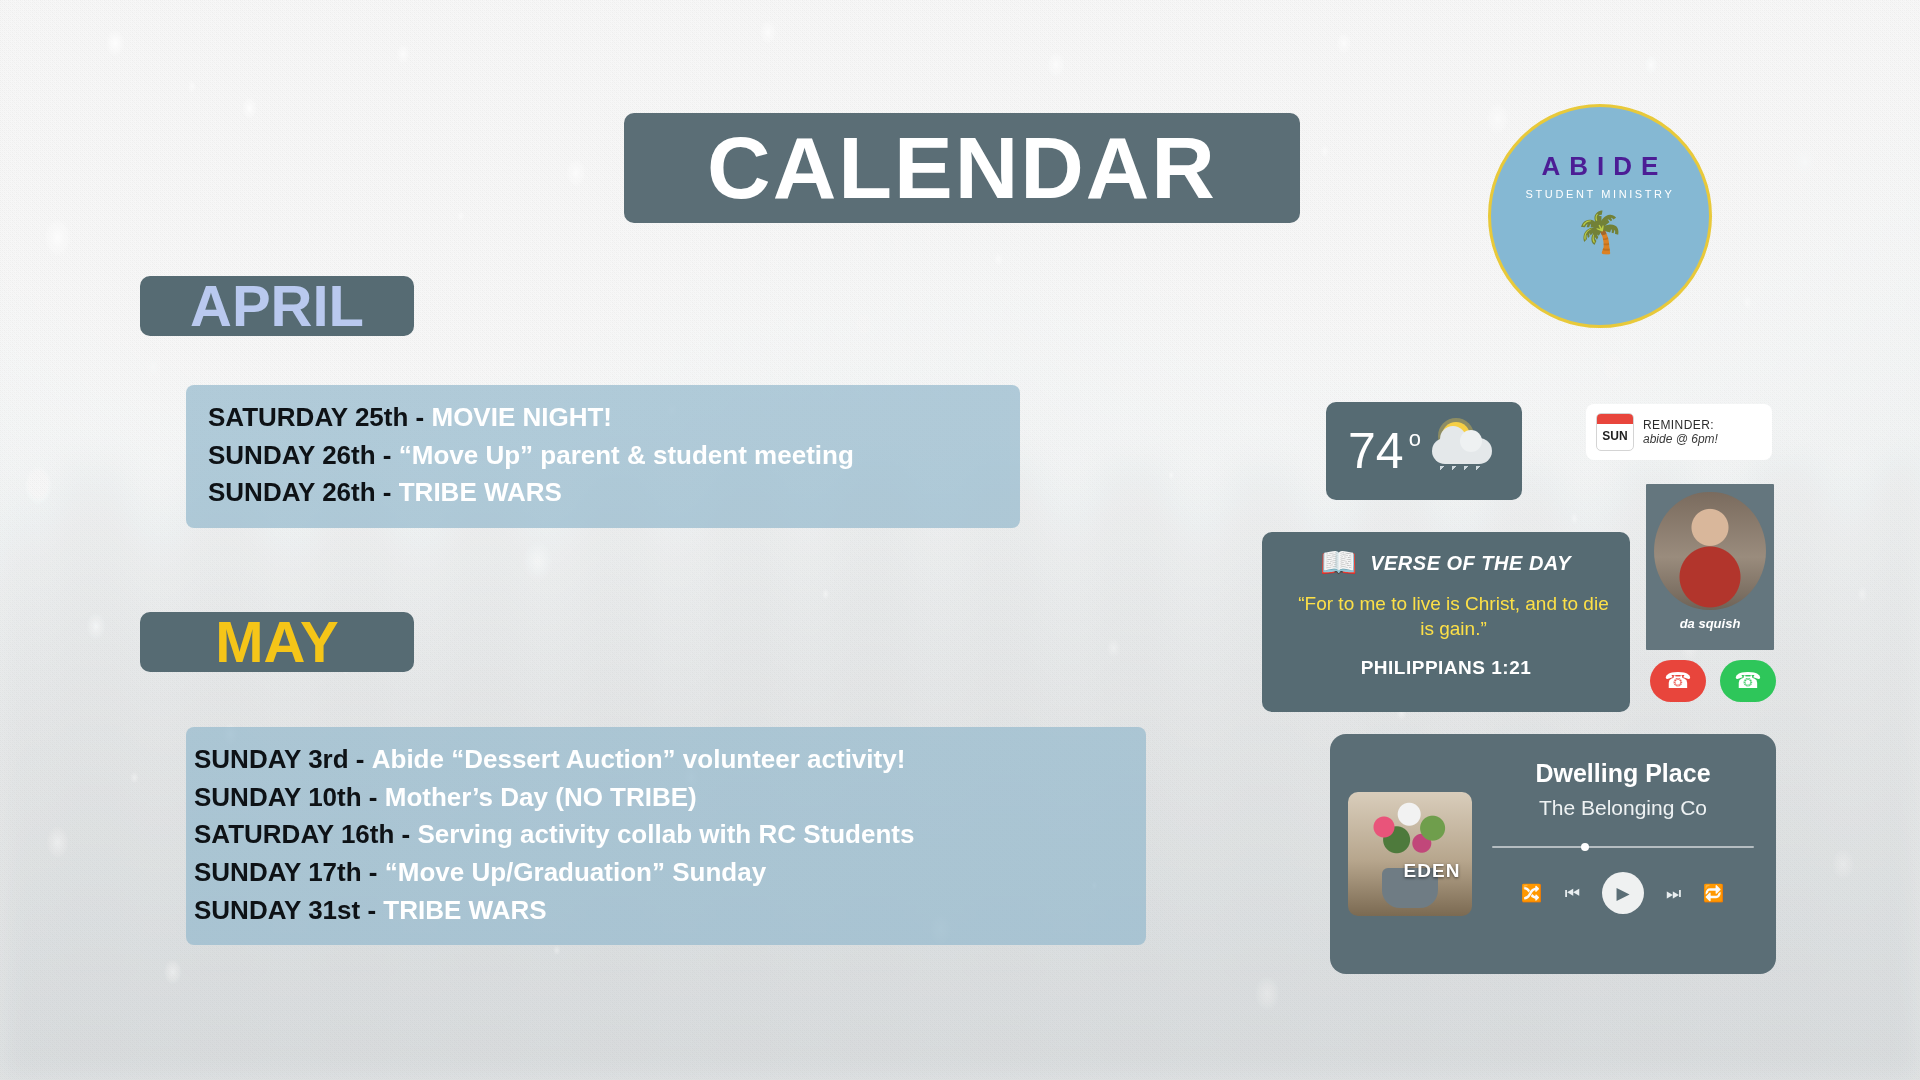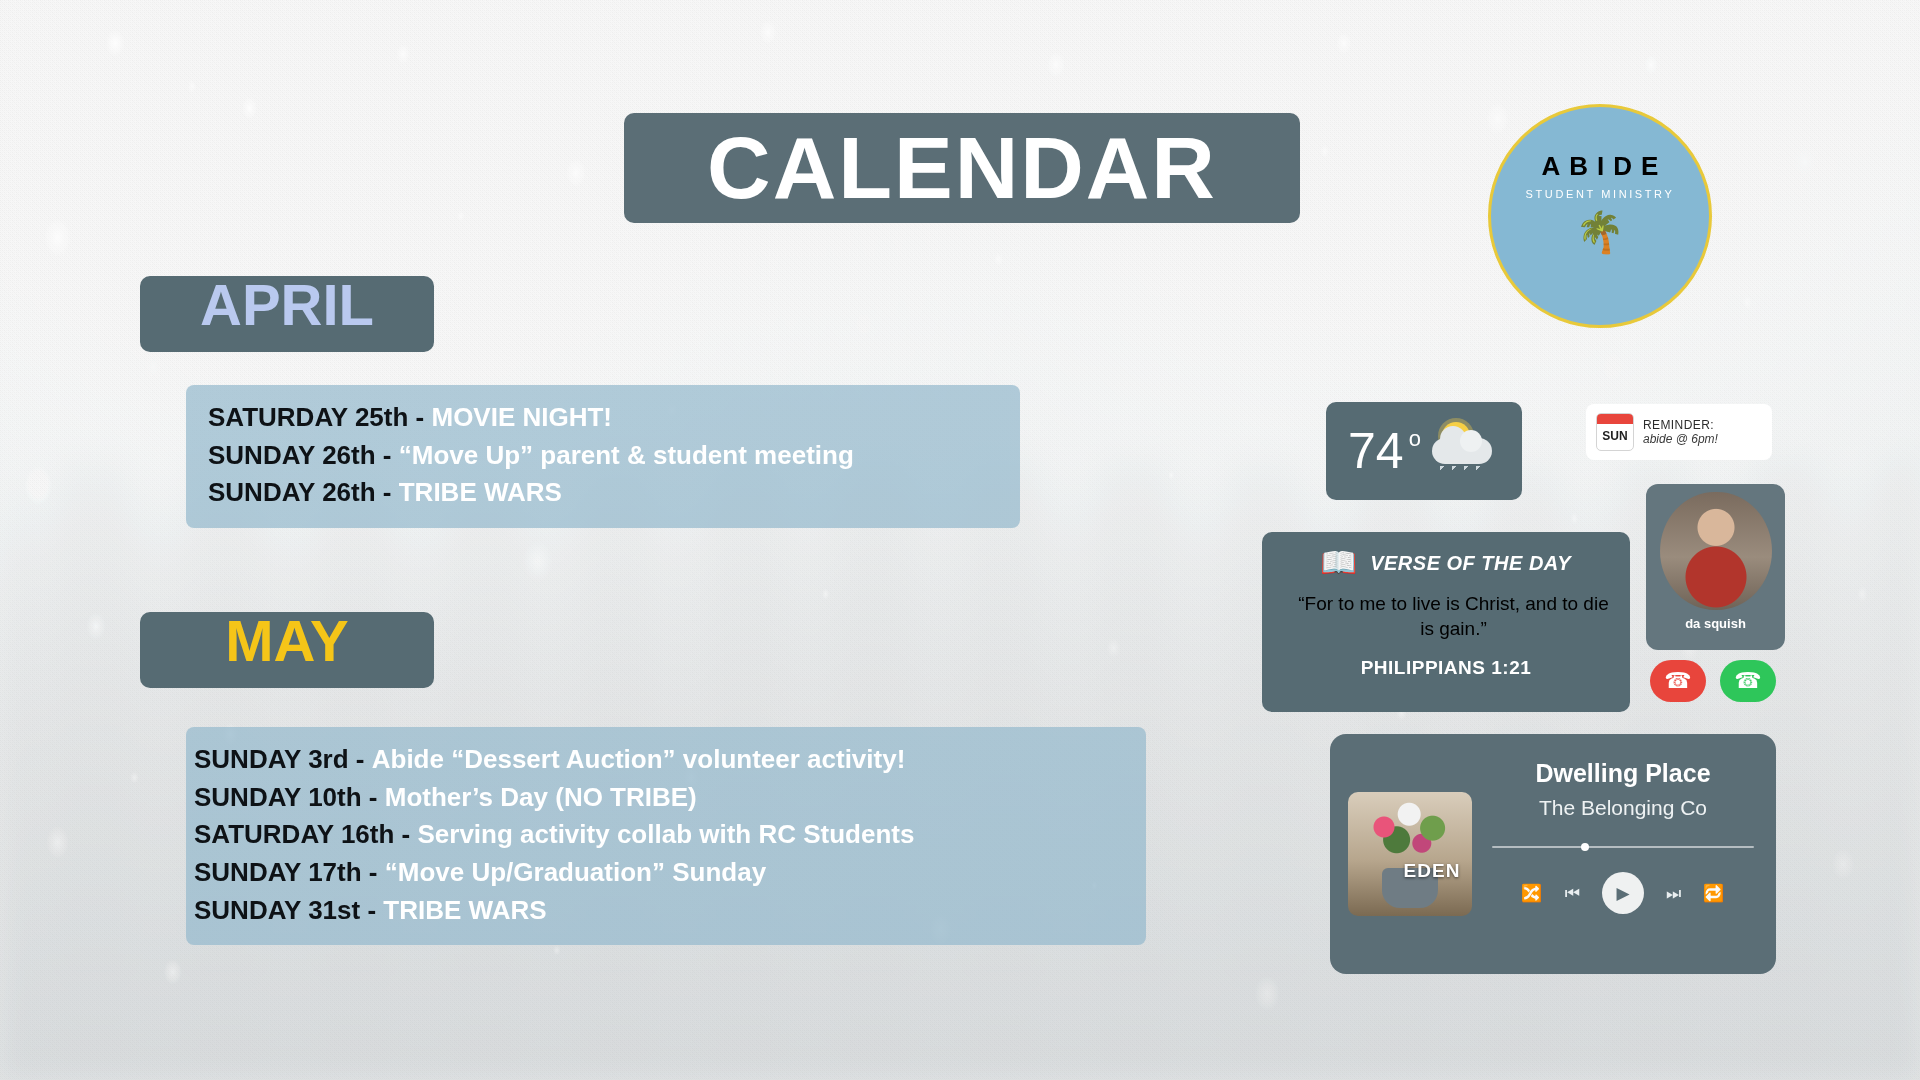--- a/index.html
+++ b/index.html
@@ -118,27 +118,27 @@
     color: #ffffff;
     font-size: 88px;
     font-weight: bold;
     letter-spacing: 2px;
     line-height: 1;
   }
 
   
   .month-chip {
     position: absolute;
-    height: 76px;
-    display: flex;
-    align-items: flex-start;
+    height: 60px;
+    display: flex;
+    align-items: center;
     justify-content: center;
     background: #566b73;
     border-radius: 10px;
-    padding: 0 38px;
+    padding: 0 28px;
   }
   .month-chip .month-text {
     font-size: 58px;
     font-weight: bold;
     line-height: 1;
   }
   #month-april { left: 140px; top: 276px; width: 218px; }
   #month-april .month-text { color: #b9c9ef; }
   #month-may { left: 140px; top: 612px; width: 218px; }
   #month-may .month-text { color: #f5c518; }
@@ -178,21 +178,21 @@
     background: #85b8d3;
     border: 3px solid #e8c93a;
     display: flex;
     flex-direction: column;
     align-items: center;
     justify-content: flex-start;
     padding-top: 44px;
     box-sizing: border-box;
   }
   #logo-badge .brand {
-    color: #000000;
+    color: #4c1d95;
     font-size: 26px;
     letter-spacing: 9px;
     font-weight: bold;
     margin-left: 9px;
   }
   #logo-badge .sub {
     color: #ffffff;
     font-size: 11px;
     letter-spacing: 2.6px;
     margin-top: 6px;
@@ -308,38 +308,39 @@
   }
   #verse-widget .verse-head {
     display: flex; align-items: center; justify-content: center; gap: 12px;
     margin-top: 2px;
   }
   #verse-widget .book-icon { font-size: 30px; line-height: 1; }
   #verse-widget .verse-title {
     color: #ffffff; font-size: 20px; font-weight: bold; font-style: italic; letter-spacing: .5px;
   }
   #verse-widget .verse-text {
-    color: #000000; font-size: 19px; line-height: 1.3; margin-top: 14px; margin-left: 15px;
+    color: #fde047; font-size: 19px; line-height: 1.3; margin-top: 14px; margin-left: 15px;
   }
   #verse-widget .verse-ref {
     color: #ffffff; font-size: 19px; font-weight: bold; margin-top: 16px; letter-spacing: .5px;
   }
 
   
   #contact-card {
     position: absolute;
     left: 1646px;
     top: 484px;
-    width: 139px;
+    width: 128px;
     height: 166px;
     background: #64767e;
-    border-radius: 12px;
+    border-radius: 1px;
     padding: 8px;
     box-sizing: border-box;
     text-align: center;
+    font-style: italic;
   }
   #contact-card .avatar {
     width: 112px; height: 118px;
     border-radius: 56px / 60px;
     margin: 0 auto;
     background:
       radial-gradient(circle at 50% 30%, #d9b79b 0 18px, rgba(0,0,0,0) 19px),
       radial-gradient(circle at 50% 72%, #b2352c 0 30px, rgba(0,0,0,0) 31px),
       linear-gradient(180deg, #7a6b5e 0%, #9a8c7d 55%, #6f6357 100%);
     overflow: hidden;

